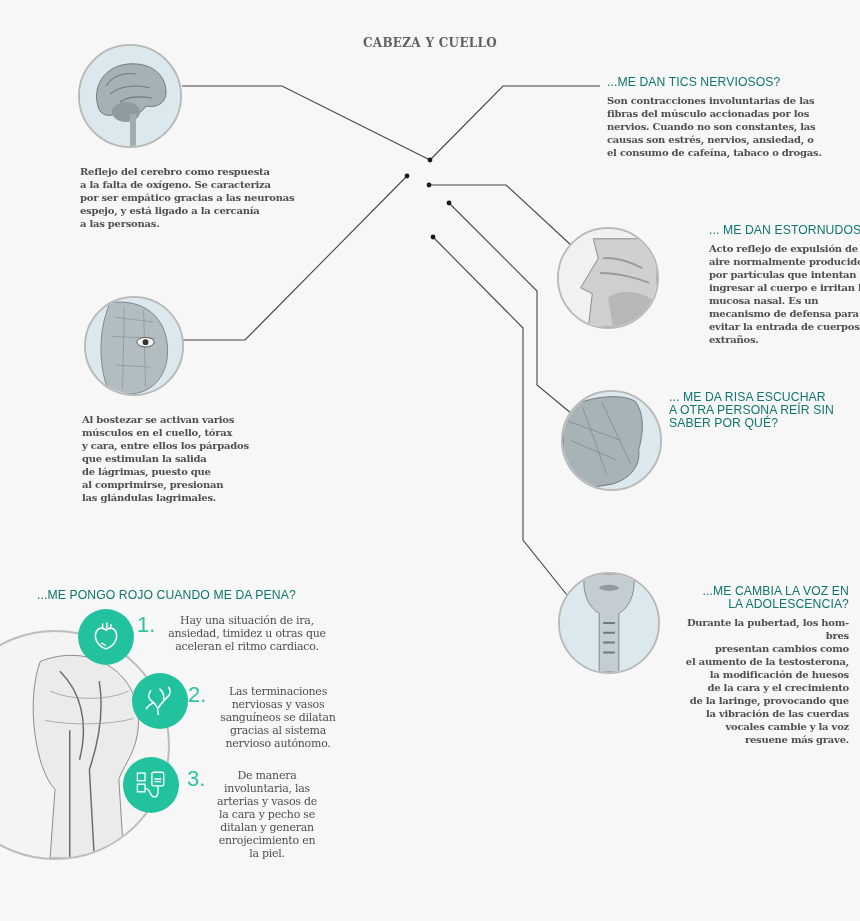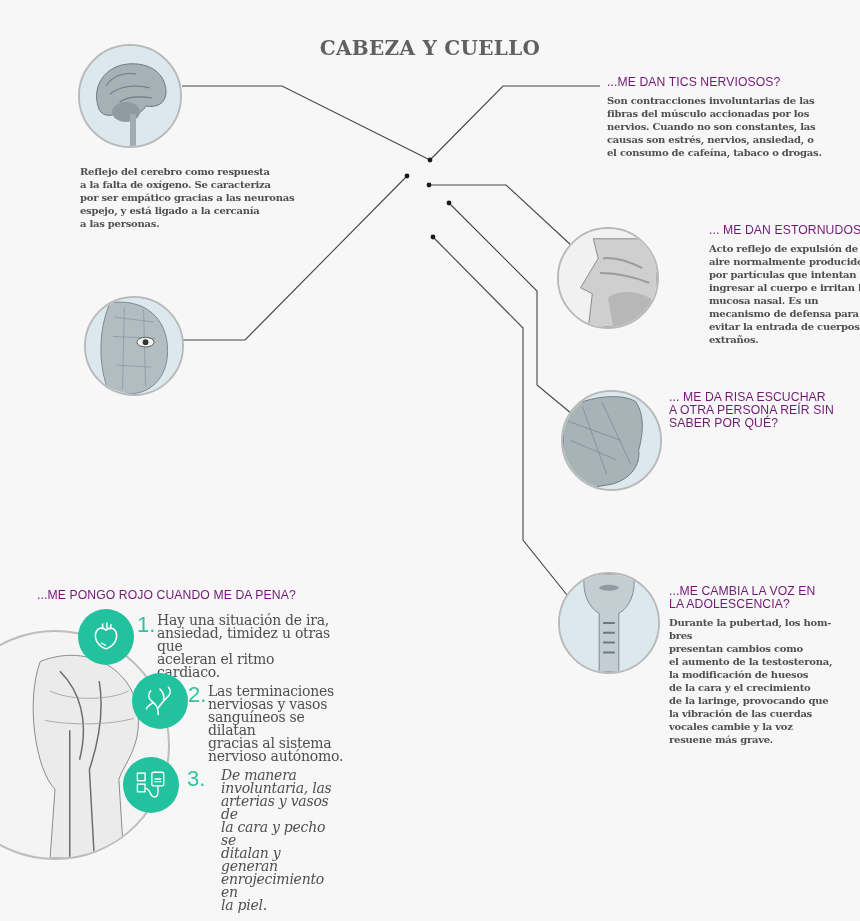--- a/index.html
+++ b/index.html
@@ -6,26 +6,26 @@
   body {
     width: 860px; height: 921px; background: #f7f7f7;
     position: relative; overflow: hidden;
     font-family: "DejaVu Serif", "Liberation Serif", serif;
     color: #4a4a4a;
   }
   .abs { position: absolute; }
   .title {
     left: 0; width: 860px; top: 36px; text-align: center;
     font-family: "DejaVu Serif", serif; font-weight: bold;
-    font-size: 20px; color: #606060; letter-spacing: 0.3px;
+    font-size: 12px; color: #606060; letter-spacing: 0.3px;
   }
   .lines { left: 0; top: 0; width: 860px; height: 921px; }
   .heading {
     font-family: "Liberation Sans", sans-serif;
-    color: #701a75; font-size: 12.2px; line-height: 13px;
+    color: #0f766e; font-size: 12.2px; line-height: 13px;
     text-transform: uppercase; white-space: pre-line; letter-spacing: 0.1px;
   }
   .body {
     font-family: "DejaVu Serif", serif;
     font-size: 10px; line-height: 13px; color: #4f4f4f;
     white-space: pre-line; margin-top: 5px; letter-spacing: -0.25px; font-weight: bold;
   }
   .circle {
     border-radius: 50%; border: 2px solid #b9b9b9; overflow: hidden;
     background: #dde9ef; box-sizing: border-box;
@@ -33,22 +33,22 @@
   .circle svg { width: 100%; height: 100%; display: block; }
   .green-circle {
     border-radius: 50%; background: #22c29f; box-sizing: border-box;
     display: flex; align-items: center; justify-content: center;
   }
   .step-num {
     font-family: "Liberation Sans", sans-serif; color: #2fc3a2;
     font-size: 22px; line-height: 22px;
   }
   .step-text {
-    font-family: "DejaVu Serif", serif; font-size: 14px; line-height: 13px;
-    color: #4f4f4f; white-space: pre-line; letter-spacing: -0.25px;
+    font-family: "DejaVu Serif", serif; font-size: 11px; line-height: 13px;
+    color: #4f4f4f; white-space: pre-line; letter-spacing: -0.25px; text-align: center;
   }
 </style>
 </head>
 <body>
 
 <div class="abs title">CABEZA Y CUELLO</div>
 
 <svg class="abs lines" viewBox="0 0 860 921">
   <g fill="none" stroke="#4a4540" stroke-width="1.1">
     <polyline points="182,86 282,86 430,160"></polyline>
@@ -98,20 +98,27 @@
   <svg viewBox="0 0 100 100">
     <rect width="100" height="100" fill="#dbe8ee"></rect>
     <path d="M25,5 C60,0 85,20 85,55 C85,85 65,100 45,100 L25,100 C15,80 10,40 25,5 Z" fill="#b2bdc2" stroke="#7a868c" stroke-width="1"></path>
     <path d="M30,20 L70,25 M28,40 L72,42 M32,70 L68,72 M40,10 L38,95 M60,12 L62,92" stroke="#8b979d" stroke-width="0.8" fill="none"></path>
     <ellipse cx="62" cy="46" rx="9" ry="5" fill="#f2f2f2" stroke="#555" stroke-width="1"></ellipse>
     <circle cx="62" cy="46" r="3" fill="#333"></circle>
   </svg>
 </div>
 
 <div class="abs" style="left:82px; top:408px; width:220px;">
+  <div class="body">Al bostezar se activan varios
+músculos en el cuello, tórax
+y cara, entre ellos los párpados
+que estimulan la salida
+de lágrimas, puesto que
+al comprimirse, presionan
+las glándulas lagrimales.</div>
 </div>
 
 <div class="abs circle" style="left:557px; top:227px; width:102px; height:102px; background:#f2f2f2;">
   <svg viewBox="0 0 100 100">
     <rect width="100" height="100" fill="#f1f1f1"></rect>
     <path d="M35,10 L40,30 L22,60 L34,66 L30,100 L100,100 L100,10 Z" fill="#cfcfcf" stroke="#8a8a8a" stroke-width="1"></path>
     <path d="M45,30 C60,28 75,35 85,40 M42,45 C60,45 80,50 92,55" stroke="#9a9a9a" stroke-width="2" fill="none"></path>
     <path d="M50,70 C60,62 80,62 95,72 L95,100 L55,100 Z" fill="#b7b7b7"></path>
   </svg>
 </div>
@@ -144,21 +151,21 @@
 
 <div class="abs circle" style="left:558px; top:572px; width:102px; height:102px;">
   <svg viewBox="0 0 100 100">
     <rect width="100" height="100" fill="#dbe8ee"></rect>
     <path d="M25,0 L75,0 C78,20 70,35 60,40 L60,100 L40,100 L40,40 C30,35 22,20 25,0 Z" fill="#c3cdd2" stroke="#7d898f" stroke-width="1"></path>
     <ellipse cx="50" cy="14" rx="10" ry="3" fill="#8f9ba1"></ellipse>
     <path d="M44,50 L56,50 M44,60 L56,60 M44,70 L56,70 M44,80 L56,80" stroke="#6f7a80" stroke-width="2"></path>
   </svg>
 </div>
 
-<div class="abs" style="left:669px; top:585px; width:180px;">
+<div class="abs" style="left:669px; top:585px; width:180px;text-align:right;">
   <div class="heading">...ME CAMBIA LA VOZ EN
 LA ADOLESCENCIA?</div>
   <div class="body">Durante la pubertad, los hom-
 bres
 presentan cambios como
 el aumento de la testosterona,
 la modificación de huesos
 de la cara y el crecimiento
 de la laringe, provocando que
 la vibración de las cuerdas
@@ -203,19 +210,19 @@
 <div class="abs green-circle" style="left:123px; top:757px; width:56px; height:56px;">
   <svg viewBox="0 0 40 40" width="34" height="34">
     <rect x="4" y="6" width="9" height="9" fill="none" stroke="#fff" stroke-width="1.6"></rect>
     <rect x="4" y="19" width="9" height="9" fill="none" stroke="#fff" stroke-width="1.6"></rect>
     <rect x="21" y="5" width="14" height="16" rx="2" fill="none" stroke="#fff" stroke-width="1.6"></rect>
     <path d="M24,13 L32,13 M24,16 L32,16" stroke="#fff" stroke-width="1.6"></path>
     <path d="M13,24 C20,24 18,34 24,34 C30,34 28,24 28,21" stroke="#fff" stroke-width="1.6" fill="none"></path>
   </svg>
 </div>
 <div class="abs step-num" style="left:187px; top:768px;">3.</div>
-<div class="abs step-text" style="left:221px; top:769px; width:120px;font-style:italic;">De manera
+<div class="abs step-text" style="left:207px; top:769px; width:120px;">De manera
 involuntaria, las
 arterias y vasos de
 la cara y pecho se
 ditalan y generan
 enrojecimiento en
 la piel.</div>
 
 </body></html>

